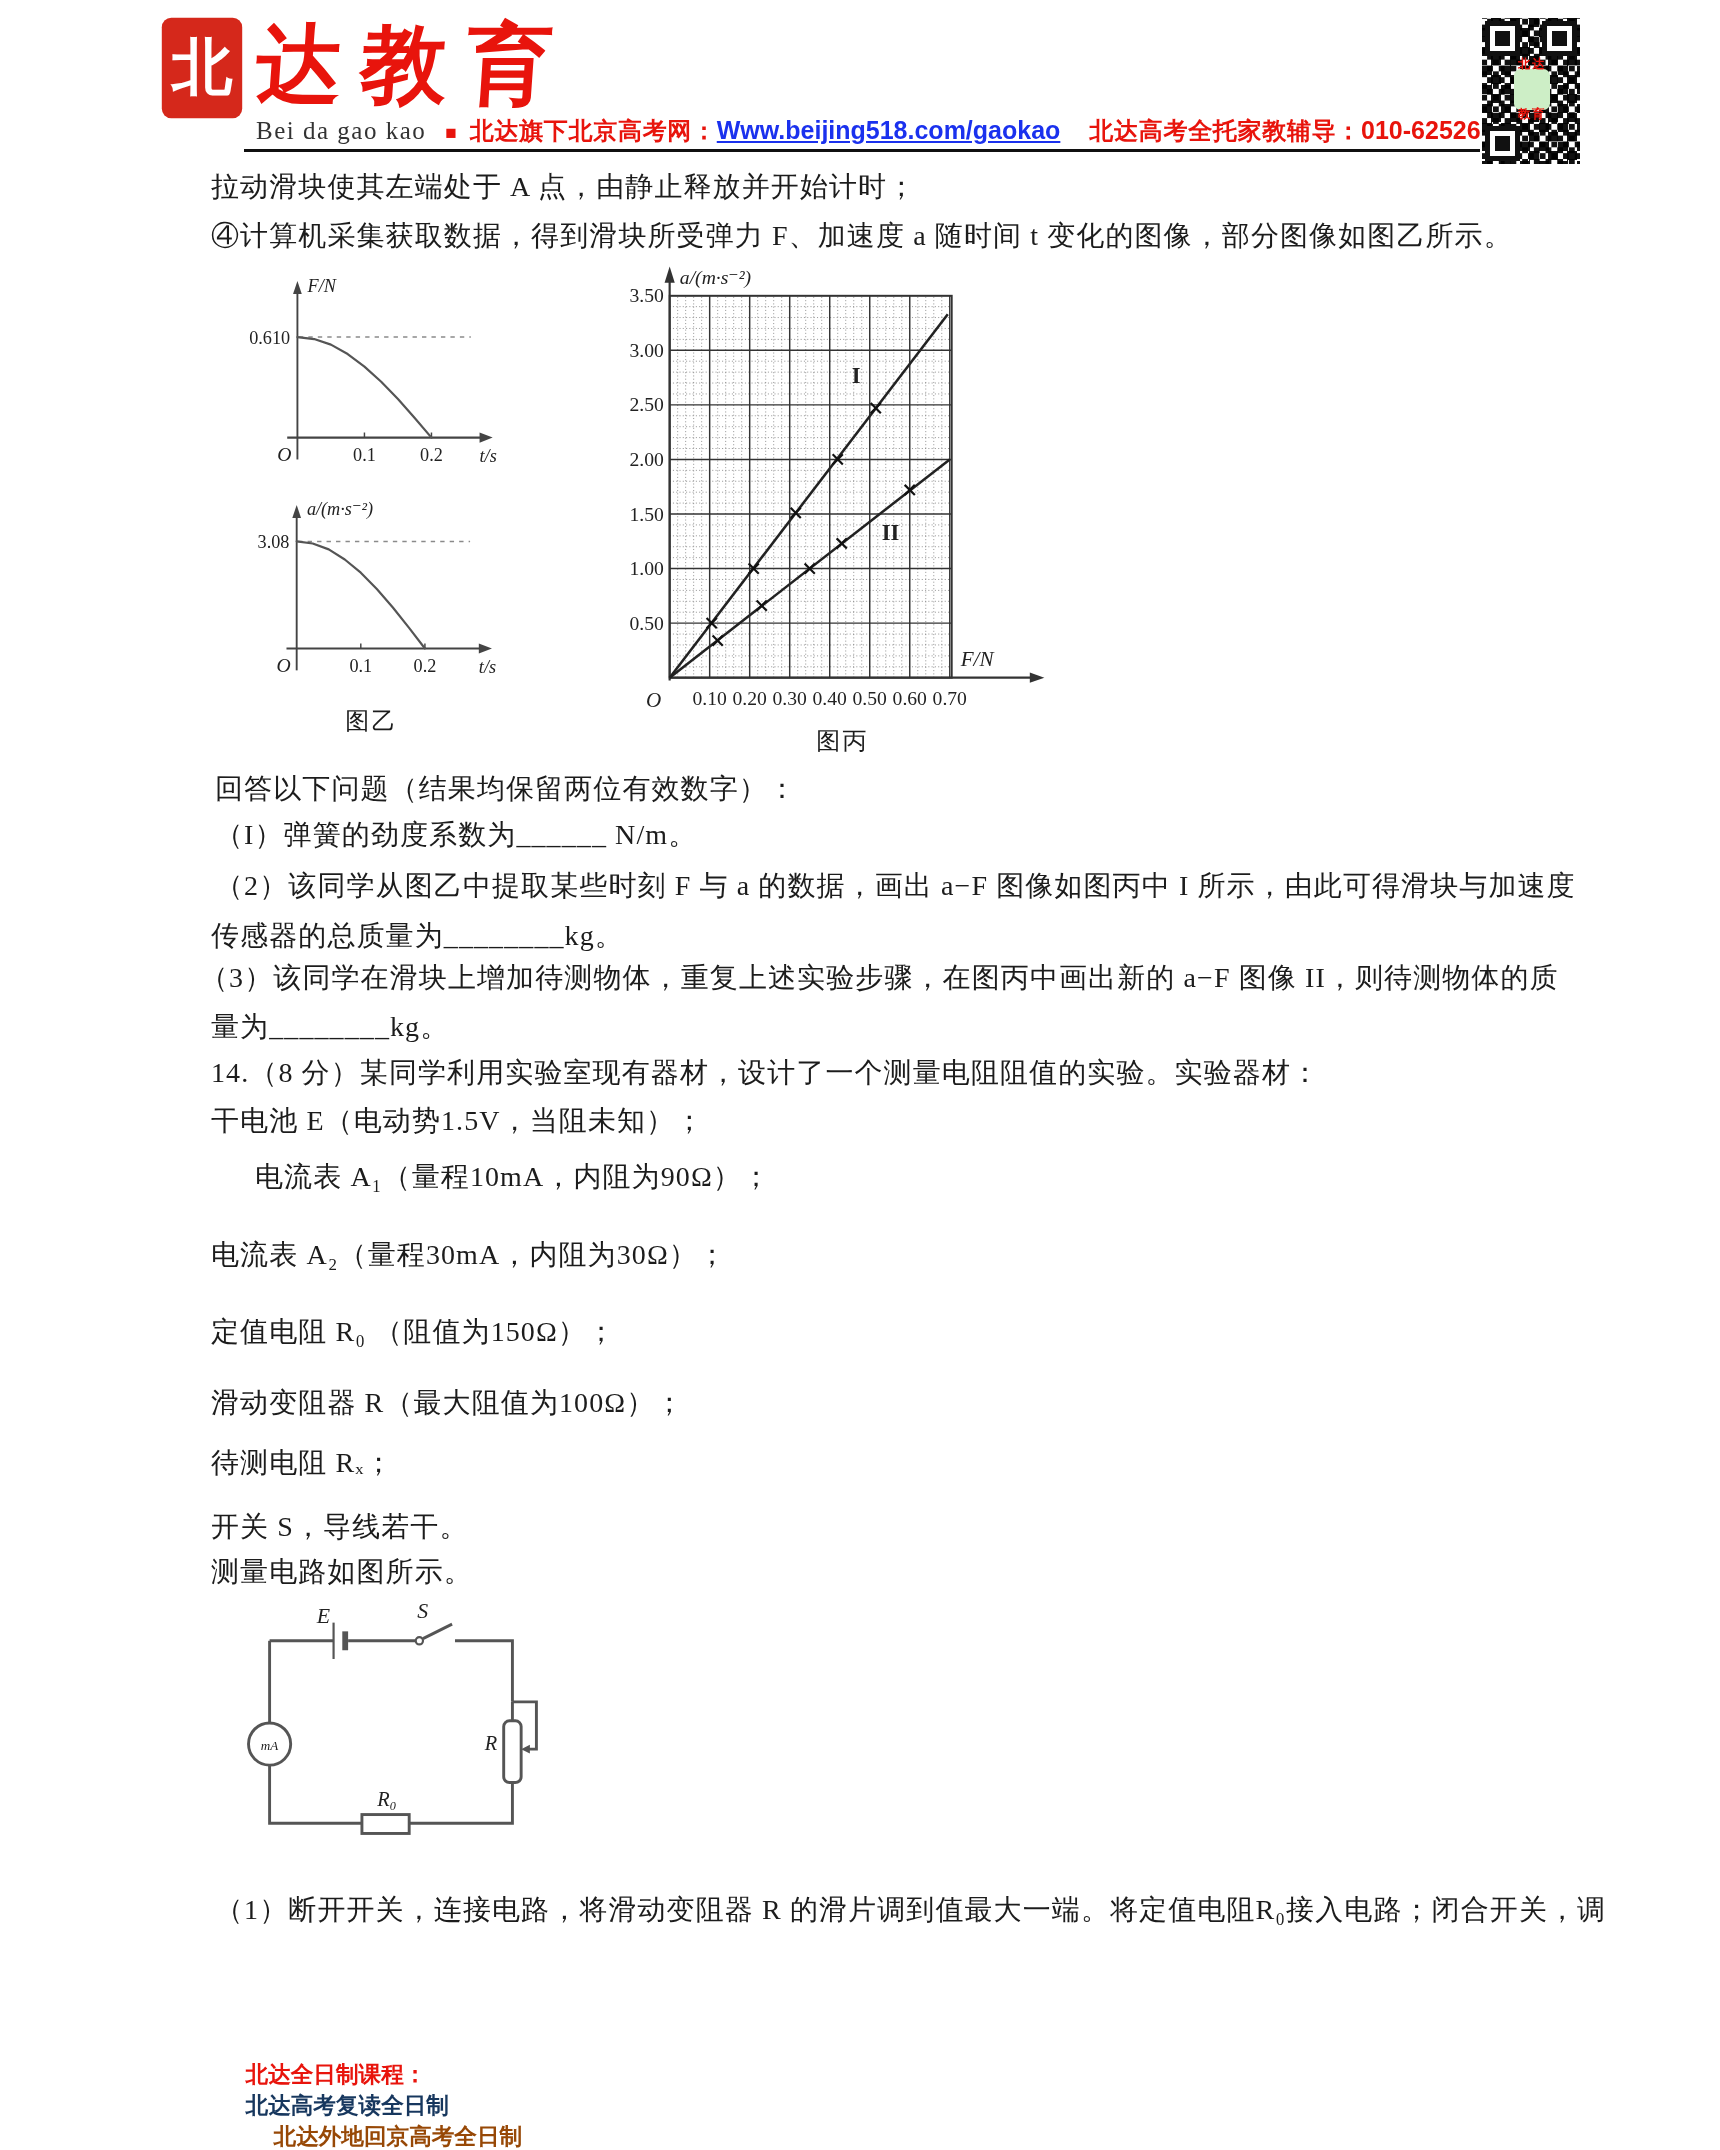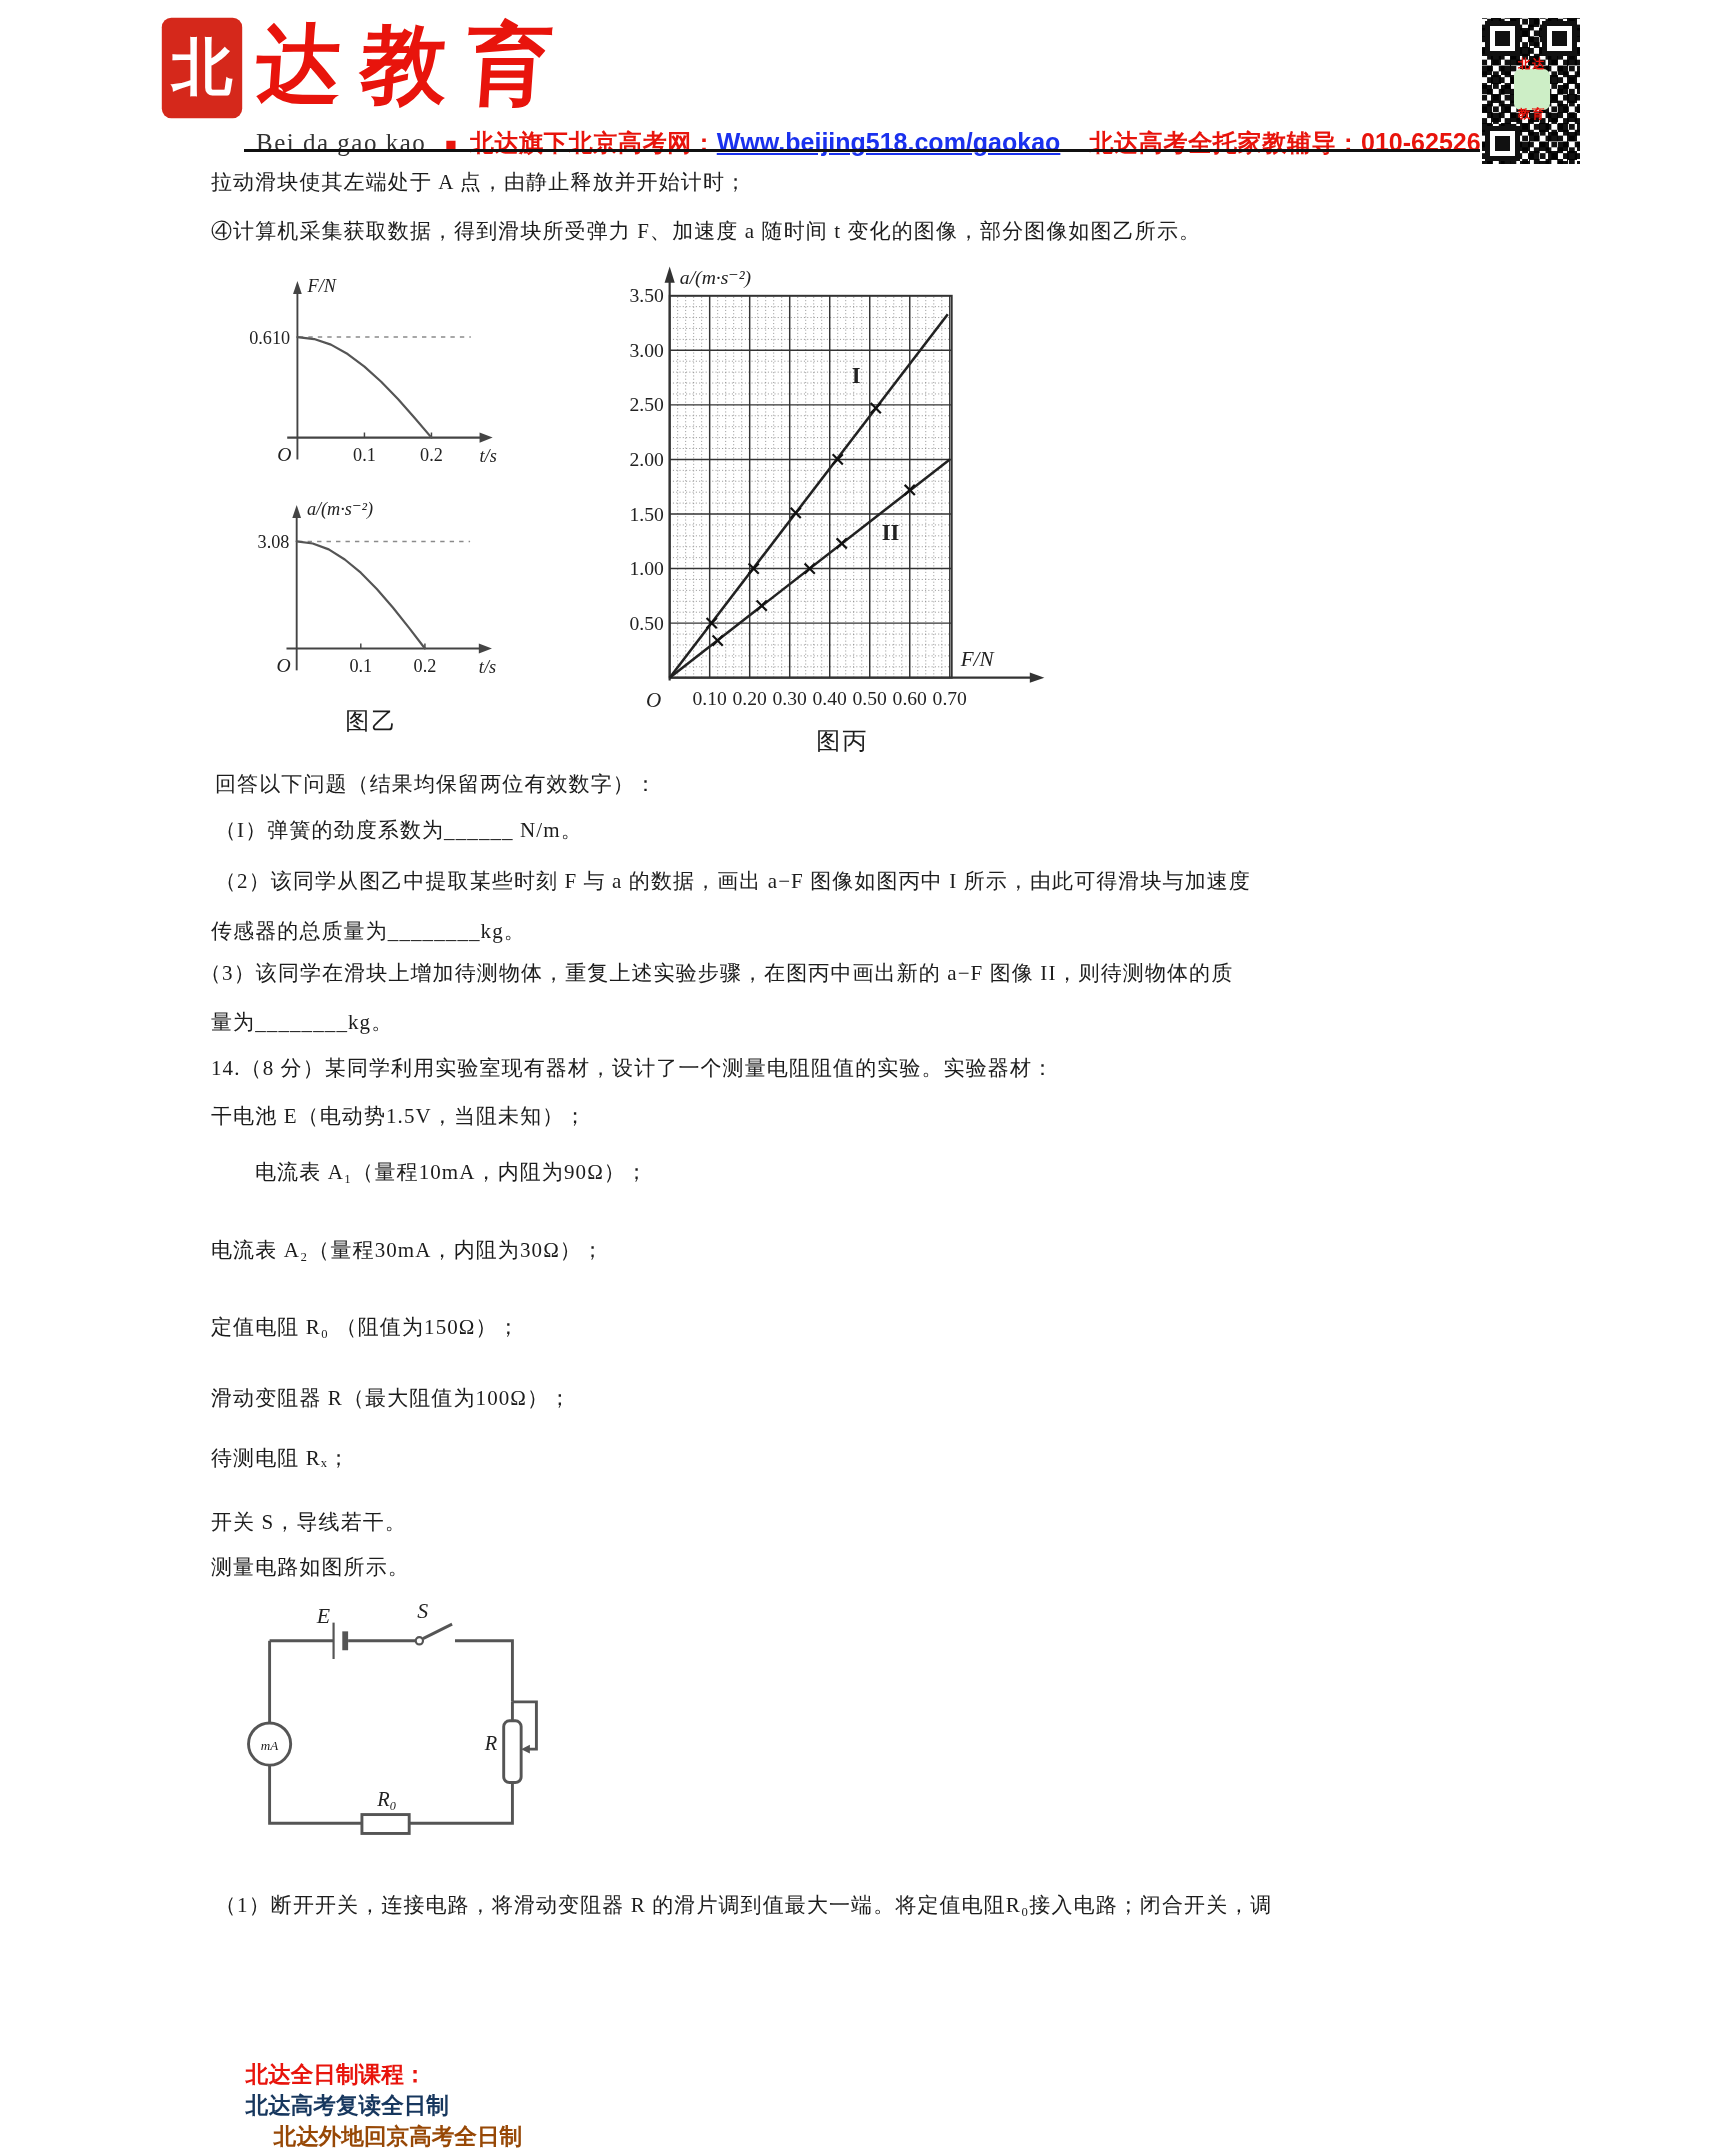--- a/index.html
+++ b/index.html
@@ -1,21 +1,21 @@
 <!DOCTYPE html>
 <html style="font-size:11.7px"><head>
 <meta charset="utf-8">
 <style>
   html,body{margin:0;padding:0;}
   body{
     width:1720px;height:2151px;position:relative;background:#ffffff;
     font-family:"Liberation Serif","DejaVu Serif",serif;color:#1c1c1c;overflow:hidden;
   }
   .abs{position:absolute;}
-  .tl{font-size:21px;letter-spacing:1.1px;white-space:pre;line-height:1.25;}
+  .tl{font-size:28px;letter-spacing:1.1px;white-space:pre;line-height:1.25;}
   
   .seal{
     left:164px;top:20.4px;width:76px;height:96px;background:#d5281b;border-radius:7.3px;
     display:flex;align-items:center;justify-content:center;box-shadow:0 0 0 2.2px #d5281b;
   }
   .seal span{color:#fff;font-size:61px;font-weight:bold;font-family:"DejaVu Serif",serif;}
   .brand{
     left:256px;top:7.3px;font-size:86px;font-weight:900;letter-spacing:19px;
     font-family:"DejaVu Serif","Liberation Serif",serif;transform:skewX(-4deg);
   }
@@ -49,21 +49,21 @@
 <body>
 
 <div class="abs seal" style="background: rgb(213, 40, 27);">
   <span>北</span>
 </div>
 <div class="abs brand" style="color: rgb(232, 20, 12);">达教育</div>
 
 <div class="abs tagrow">
   <span class="beida">Bei da gao kao</span>
   <span class="bullet" style="color: rgb(232, 20, 12);">■</span>
-  <span class="redtxt" style="color: rgb(232, 20, 12); margin-top: 12px;">北达旗下北京高考网：</span>
+  <span class="redtxt" style="color: rgb(232, 20, 12);">北达旗下北京高考网：</span>
   <a href="#" style="color: rgb(26, 49, 238);">Www.beijing518.com/gaokao</a>
   <span class="redtxt" style="margin-left: 29px; color: rgb(232, 20, 12);">北达高考全托家教辅导：</span>
   <span class="phone" style="color: rgb(232, 20, 12);">010-62526900</span>
 </div>
 <div class="abs divider"></div>
 
 <div class="qr">
   <div class="finder" style="left:2.9px;top:2.9px;">
       <i></i>
     </div>

